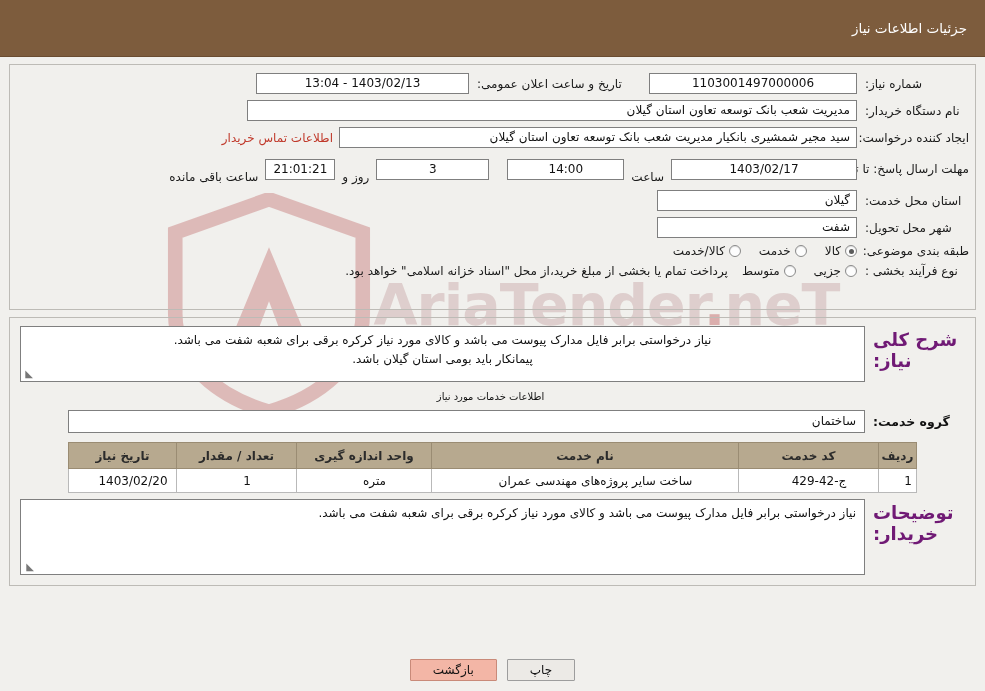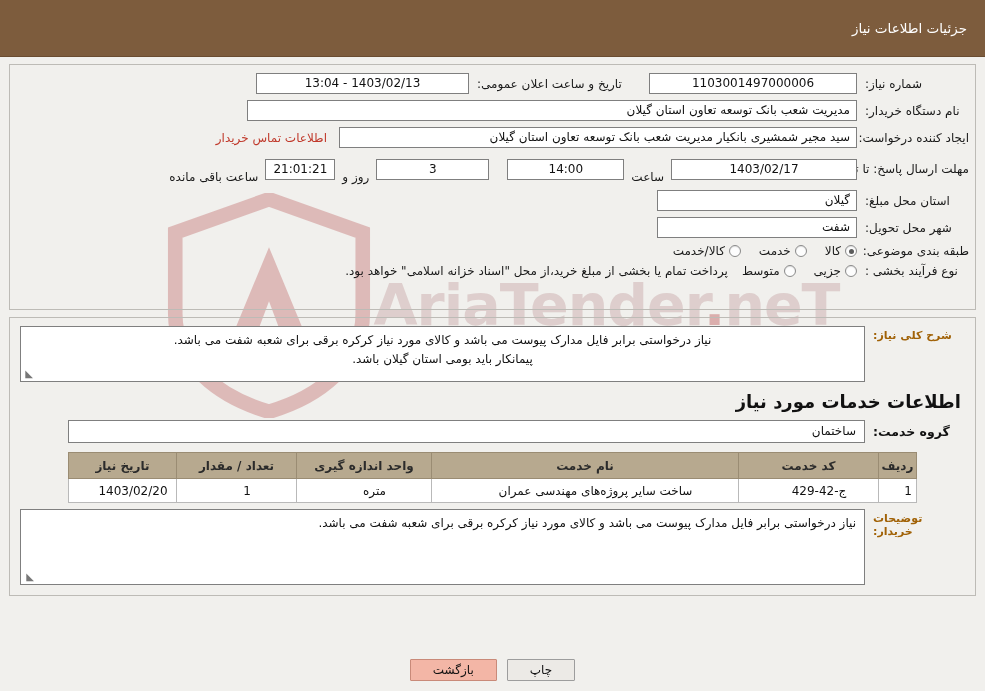--- a/index.html
+++ b/index.html
@@ -105,21 +105,21 @@
     color: #1a1a1a;
     padding: 0 7px;
     white-space: nowrap;
     margin-top: 16px;
   }
 
   .link {
     color: #c0392b;
     font-size: 12px;
     text-decoration: none;
-    padding-right: 12px;
+    padding-right: 6px;
     white-space: nowrap;
     cursor: pointer;
   }
 
   
   .radio-group { display: flex; align-items: center; gap: 4px; }
   .radio-item { display: flex; align-items: center; gap: 4px; margin-left: 14px; }
   .radio {
     width: 12px; height: 12px; border-radius: 50%;
     border: 1px solid #8a8a8a; background: #fdfdfd;
@@ -133,23 +133,23 @@
     background: #5a5a5a;
   }
   .radio-label { font-size: 12px; color: #1a1a1a; }
 
   .note-text { font-size: 12px; color: #1a1a1a; }
 
   
   .desc-row { display: flex; align-items: flex-start; }
   .desc-lbl {
     width: 100px;
-    font-size: 11px;
+    font-size: 18px;
     font-weight: bold;
-    color: #a16207;
+    color: #701a75;
     text-align: left;
     padding-left: 8px;
     padding-top: 3px;
   }
   .desc-box {
     flex: 1;
     border: 1px solid #7f7f7f;
     background: #ffffff;
     min-height: 56px;
     font-size: 12px;
@@ -162,25 +162,25 @@
   .resize-grip {
     position: absolute;
     left: 3px; bottom: 2px;
     width: 10px; height: 10px;
     color: #777;
     font-size: 10px;
     line-height: 10px;
   }
 
   .section-title {
-    font-size: 18px;
-    font-weight: bold;
+    font-size: 10px;
+    font-weight: normal;
     color: #111;
     margin: 9px 4px 8px 0;
-    text-align: right;
+    text-align: center;
   }
 
   .svc-row { display: flex; align-items: center; margin-bottom: 9px; }
   .svc-lbl {
     width: 100px;
     font-size: 12.5px;
     font-weight: bold;
     color: #111;
     text-align: left;
     padding-left: 8px;
@@ -296,21 +296,21 @@
       <div class="mini-lbl">ساعت</div>
       <div class="fld" style="width:117px">14:00</div>
       <div style="width:18px"></div>
       <div class="fld" style="width:113px">3</div>
       <div class="mini-lbl">روز و</div>
       <div class="fld" style="width:70px">21:01:21</div>
       <div class="mini-lbl">ساعت باقی مانده</div>
     </div>
 
     <div class="row">
-      <div class="lbl lbl-w">استان محل مبلغ:</div>
+      <div class="lbl lbl-w">استان محل خدمت:</div>
       <div class="fld right" style="width:200px">گیلان</div>
     </div>
 
     <div class="row">
       <div class="lbl lbl-w">شهر محل تحویل:</div>
       <div class="fld right" style="width:200px">شفت</div>
     </div>
 
     <div class="row">
       <div class="lbl lbl-w">طبقه بندی موضوعی:</div>

